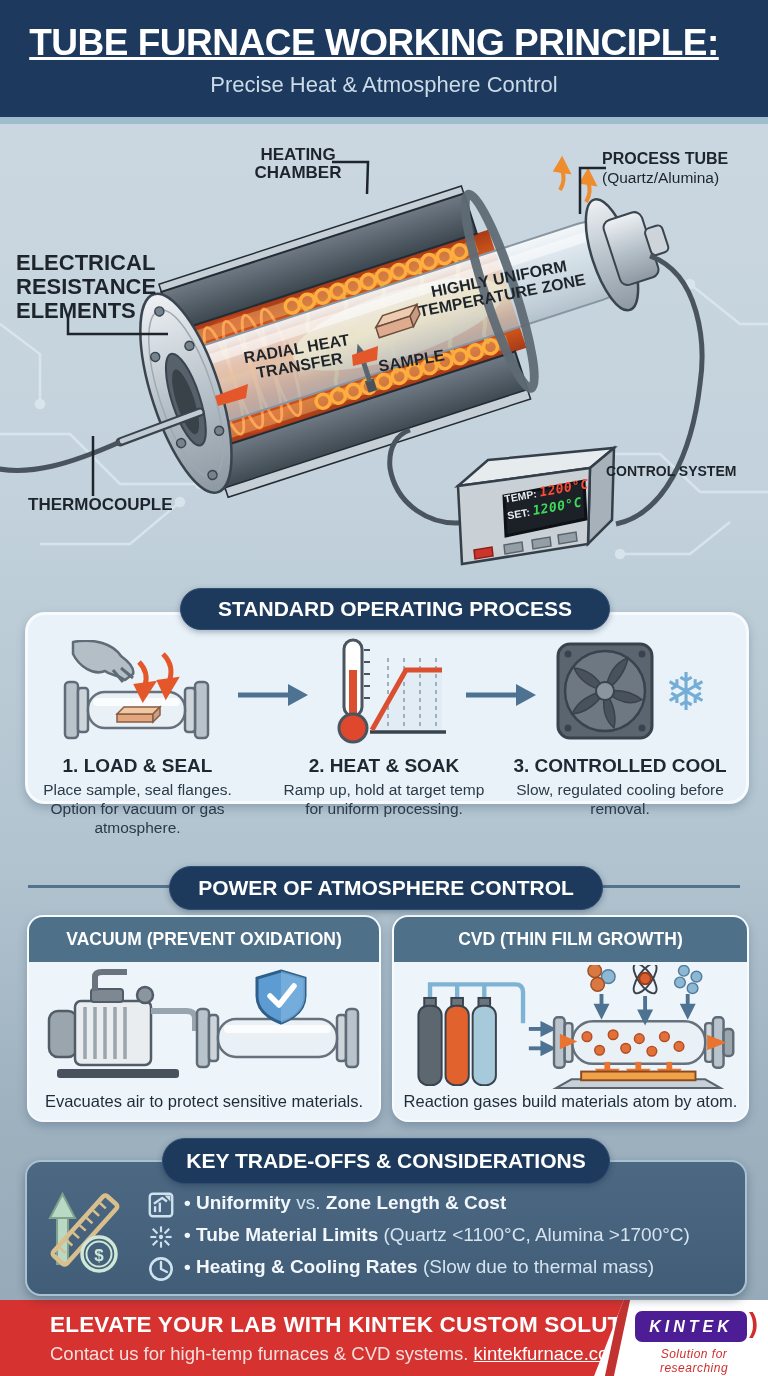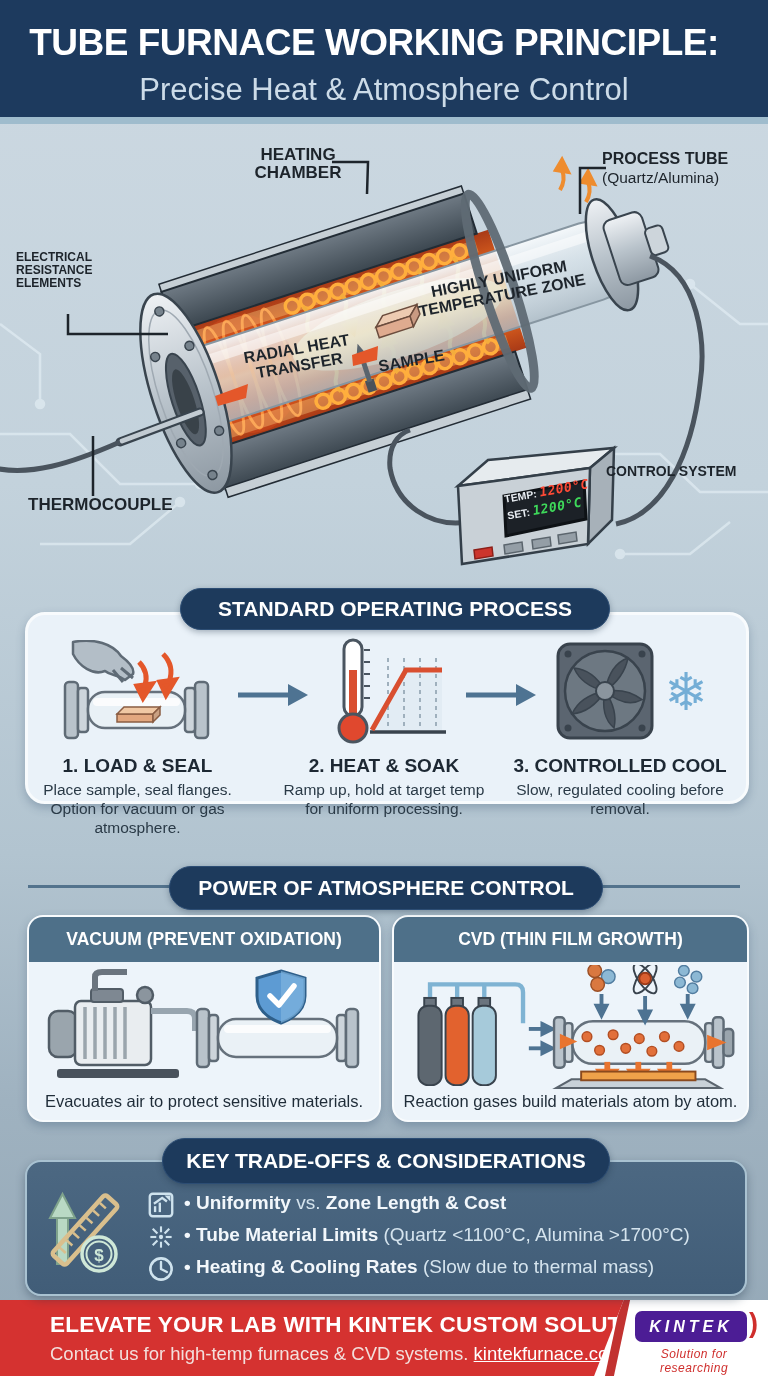--- a/index.html
+++ b/index.html
@@ -5,30 +5,30 @@
   html,body{margin:0;padding:0;}
   body{font-family:"Liberation Sans",sans-serif;background:#8fa3b2;}
   #page{position:relative;width:768px;height:1376px;margin:0 auto;overflow:hidden;
         background:linear-gradient(180deg,#cdd9e2 0%,#c3d2dc 35%,#b2c4d0 62%,#9fb2c0 80%,#93a7b6 100%);}
   .abs{position:absolute;}
   .pre{white-space:pre-line;}
 
   
   #header{left:0;top:0;width:768px;height:124px;background:#1d3a5e;}
   #header .strip{position:absolute;left:0;bottom:0;width:100%;height:7px;background:#9fbccd;}
-  #title{left:0;top:22px;width:748px;text-align:center;color:#ffffff;font-size:37px;font-weight:bold;letter-spacing:-.5px;}
-  #subtitle{left:0;top:72px;width:768px;text-align:center;color:#ccdbe8;font-size:31px;}
+  #title{left:0;top:22px;width:748px;text-align:center;color:#ffffff;font-size:37px;font-weight:bold;letter-spacing:-.5px;text-decoration:underline;}
+  #subtitle{left:0;top:72px;width:768px;text-align:center;color:#ccdbe8;font-size:22px;}
 
   
   #illu{left:0;top:124px;width:768px;height:468px;}
   .dlabel{color:#1d242b;font-weight:bold;line-height:1.08;}
   #lbl-heating{left:238px;top:22px;width:120px;font-size:17px;text-align:center;}
   #lbl-ptube-t{left:602px;top:26px;width:160px;font-size:16px;}
   #lbl-ptube-s{left:602px;top:45px;width:160px;font-size:15.5px;font-weight:normal;color:#1d242b;}
-  #lbl-elec{left:16px;top:127px;width:130px;font-size:12px;}
+  #lbl-elec{left:16px;top:127px;width:130px;font-size:22px;}
   #lbl-thermo{left:28px;top:372px;width:180px;font-size:17px;}
   #lbl-radial{left:228px;top:216px;width:140px;font-size:16px;text-align:center;transform:rotate(-10deg);}
   #lbl-sample{left:378px;top:226px;width:90px;font-size:16px;transform:rotate(-10deg);}
   #lbl-zone{left:408px;top:146px;width:185px;font-size:16px;text-align:center;transform:rotate(-11deg);}
   #lbl-ctrl-t{left:606px;top:340px;width:160px;font-size:14px;}
   #lbl-ctrl-d{left:606px;top:360px;width:162px;font-size:15px;font-weight:normal;line-height:1.25;color:#222b33;}
   #disp-text{left:503px;top:367px;width:88px;transform:rotate(-10deg);transform-origin:0 0;font-family:"DejaVu Sans Mono",monospace;}
   .disp-row{display:flex;align-items:baseline;gap:3px;height:17px;}
   .disp-lab{color:#e8edf2;font-size:10.5px;font-weight:bold;font-family:"Liberation Sans",sans-serif;}
   .disp-val{font-size:13px;font-weight:bold;font-style:italic;letter-spacing:.5px;}

